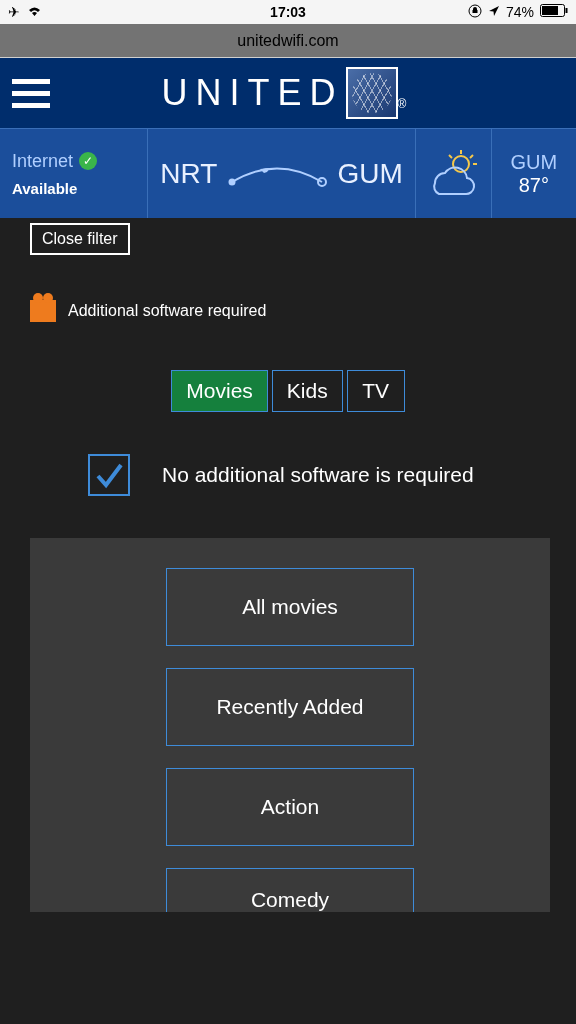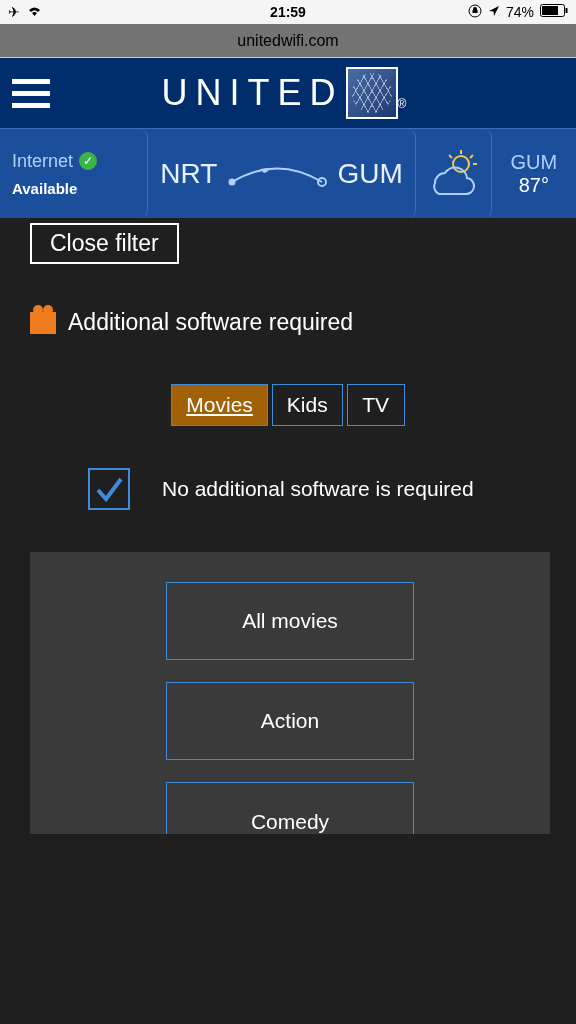--- a/index.html
+++ b/index.html
@@ -81,21 +81,20 @@
       display: flex;
       border-top: 1px solid #3a6fb8;
     }
     .info-cell {
       border-right: 1px solid #3a6fb8;
       padding: 8px 12px;
       color: #fff;
       display: flex;
       flex-direction: column;
       justify-content: center;
-      border-radius: 8px;
     }
     .info-cell:last-child { border-right: none; }
     .internet-cell { width: 160px; }
     .internet-label { color: #b0cfff; font-size: 18px; display: flex; align-items: center; gap: 6px; }
     .check-circle {
       width: 18px; height: 18px; border-radius: 50%;
       background: #3ab54a; display: inline-flex;
       align-items: center; justify-content: center;
       color: #fff; font-size: 12px;
     }
@@ -105,29 +104,29 @@
     .arc-wrap { position: relative; width: 100px; height: 26px; }
     .arrival { font-size: 17px; color: #b0cfff; margin-top: 2px; }
     .weather-cell { width: 76px; align-items: center; }
     .temp-cell { width: 90px; align-items: center; }
     .temp-loc { font-size: 20px; color: #b0cfff; }
     .temp-val { font-size: 20px; font-weight: 300; }
     .content { padding: 0 0 0 0; }
     .close-filter {
       margin: 5px 0 0 30px;
       display: inline-block;
-      padding: 5px 18px;
+      padding: 5px 10px;
       border: 2px solid #fff;
       color: #fff;
-      font-size: 23px;
+      font-size: 16px;
     }
     .software-row {
       display: flex; align-items: center; gap: 12px;
       margin: 45px 0 0 30px;
-      color: #fff; font-size: 23px;
+      color: #fff; font-size: 16px;
     }
     .puzzle {
       width: 26px; height: 22px; background: #ee7b1e;
       position: relative;
     }
     .puzzle::before {
       content: ""; position: absolute;
       width: 10px; height: 10px; background: #ee7b1e;
       border-radius: 50%;
       top: -7px; left: 3px;
@@ -144,21 +143,21 @@
       margin-top: 48px;
     }
     .tab {
       border: 1px solid #3e8bd9;
       color: #fff;
       font-size: 21px;
       padding: 8px 14px;
       min-width: 58px;
       text-align: center;
     }
-    .tab.active { background: #a16207; text-decoration: underline; }
+    .tab.active { background: #15803d; }
     .tab + .tab { margin-left: 4px; }
     .checkbox-row {
       display: flex; align-items: center; gap: 32px;
       margin: 42px 0 0 88px;
       color: #fff; font-size: 21px;
     }
     .checkbox {
       width: 42px; height: 42px;
       border: 2px solid #3e8bd9;
       display: flex; align-items: center; justify-content: center;
@@ -174,35 +173,35 @@
     }
     .genre-btn {
       width: 248px; height: 78px;
       border: 1px solid #3e8bd9;
       display: flex;
       align-items: center;
       justify-content: center;
       color: #fff;
       font-size: 21px;
     }
-    .genre-btn.last { height: 52px; align-items: flex-end; padding-bottom: 0; overflow: hidden; margin-bottom: -30px; border-bottom: none; }
+    .genre-btn.last { height: 44px; align-items: flex-end; padding-bottom: 0; overflow: hidden; margin-bottom: -30px; border-bottom: none; }
   </style>
 </head>
 <body>
 
 <div class="status-bar">
   <div class="status-left">
     <span>✈</span>
     <span>
       <svg width="17" height="13" viewBox="0 0 17 13">
           <path d="M8.5 12 L6 9 Q8.5 7 11 9 Z M3 6 Q8.5 1 14 6 L12 8 Q8.5 4.5 5 8 Z" fill="#000"></path>
         </svg>
     </span>
   </div>
-  <div class="status-time">21:59</div>
+  <div class="status-time">17:03</div>
   <div class="status-right">
     <span>
       <svg width="14" height="14" viewBox="0 0 14 14">
           <circle cx="7" cy="7" r="6" fill="none" stroke="#000" stroke-width="1"></circle>
           <path d="M5 6 v-1 a2 2 0 0 1 4 0 v1 h.5 v3 h-5 v-3 z" fill="#000"></path>
         </svg>
     </span>
     <span>
       <svg width="12" height="12" viewBox="0 0 12 12">
           <path d="M1 6 L11 1 L6 11 L5.5 6.5 Z" fill="#000"></path>
@@ -294,16 +293,17 @@
     <div class="checkbox">
       <svg width="32" height="32" viewBox="0 0 32 32">
         <path d="M5 17 L13 26 L28 6" fill="none" stroke="#3e8bd9" stroke-width="4"></path>
       </svg>
     </div>
     <span>No additional software is required</span>
   </div>
 
   <div class="genre-area">
     <div class="genre-btn">All movies</div>
+    <div class="genre-btn">Recently Added</div>
     <div class="genre-btn">Action</div>
     <div class="genre-btn last">Comedy</div>
   </div>
 </div>
 
 </body></html>

